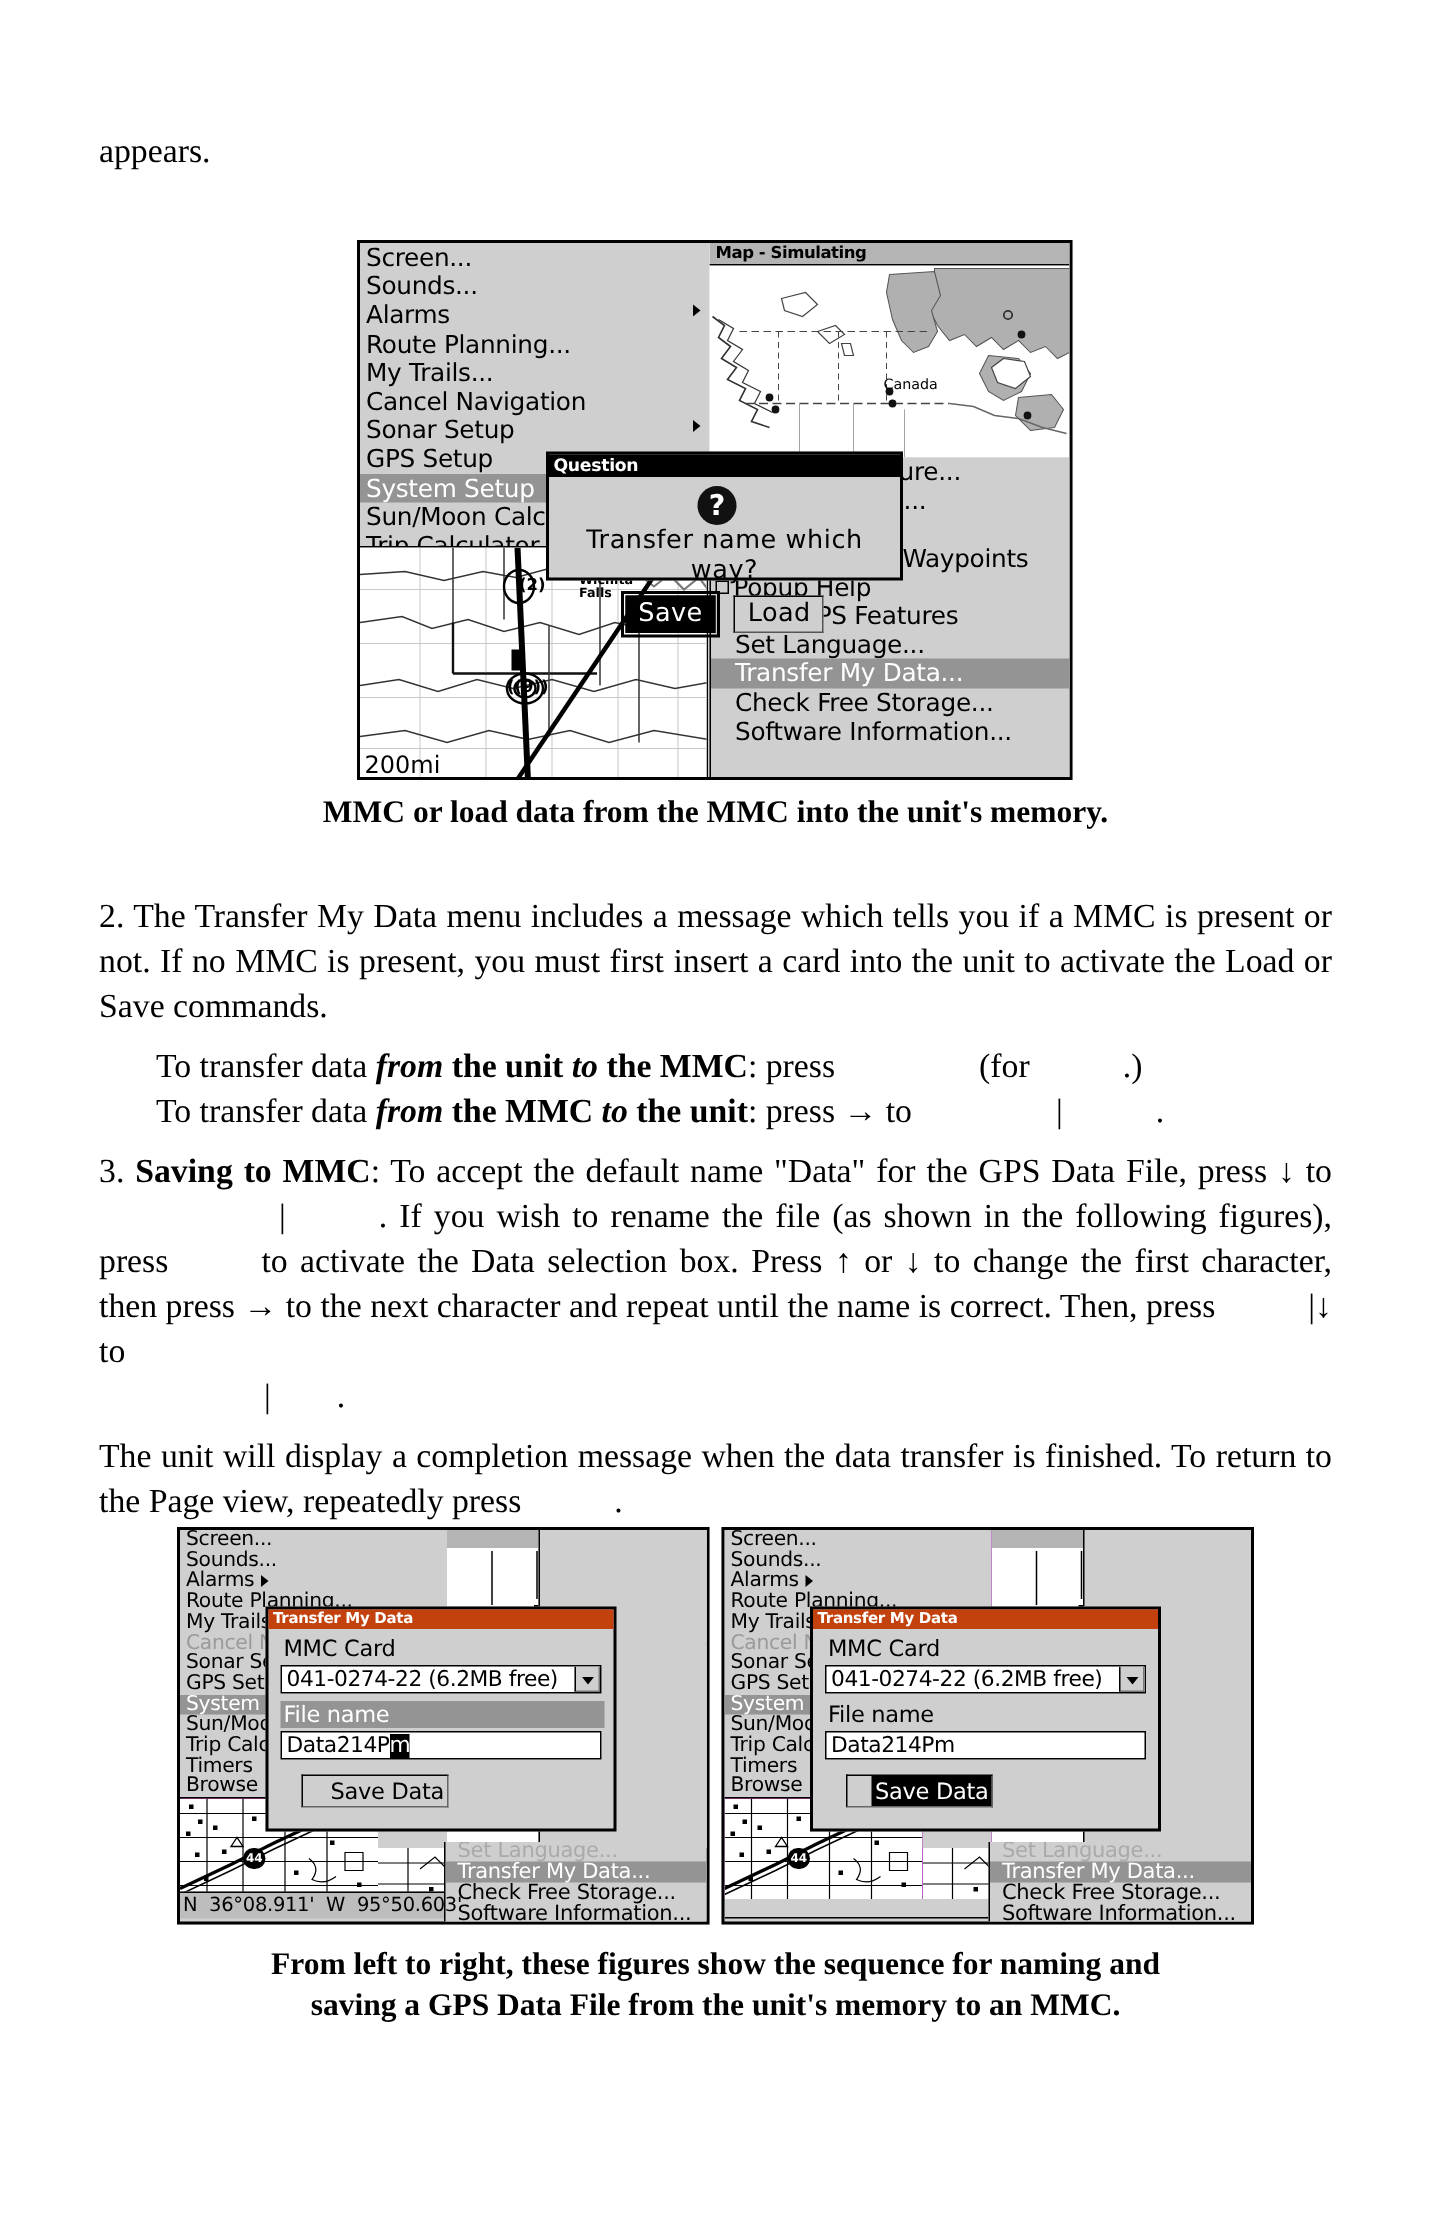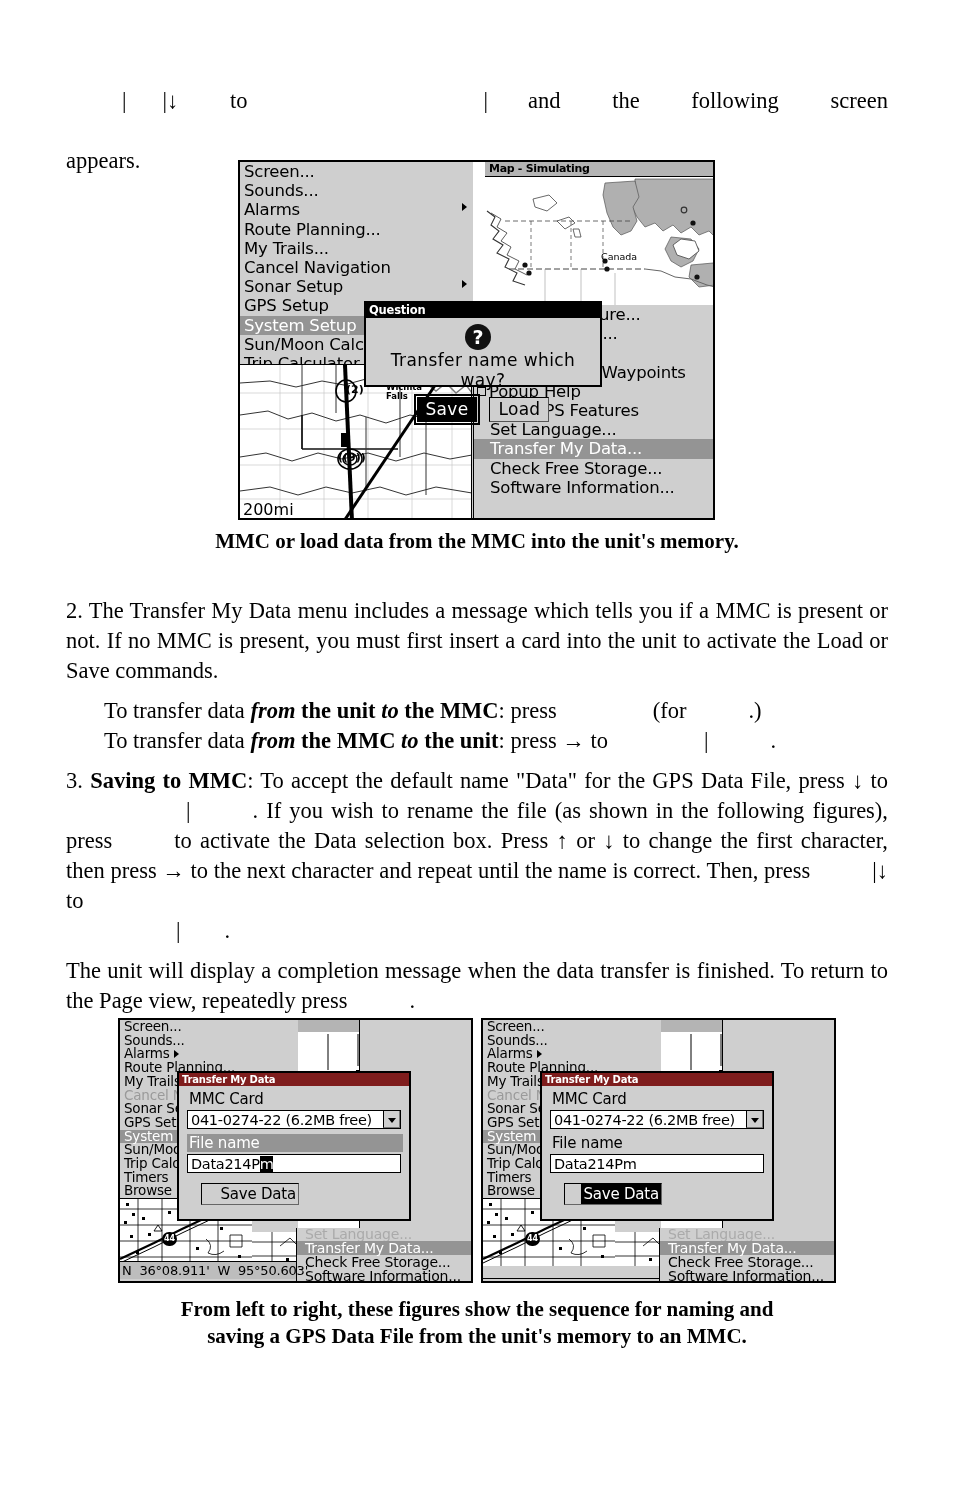--- a/index.html
+++ b/index.html
@@ -207,21 +207,21 @@
   #fig2 { position: absolute; left: 118px; top: 1018px; width: 355px; height: 265px; }
   #fig3 { position: absolute; left: 481px; top: 1018px; width: 355px; height: 265px; }
 
   .tmd-dialog {
     position: absolute;
     background: #cfcfcf;
     border: 2px solid #000;
     z-index: 40;
   }
   .tmd-title {
-    background: #7f1d1d;
+    background: #c2410c;
     color: #fff;
     font-size: 10px;
     font-weight: bold;
     line-height: 13px;
     padding-left: 3px;
     letter-spacing: -0.2px;
   }
   .tmd-label {
     font-size: 15px;
     line-height: 18px;
@@ -320,23 +320,20 @@
     text-align: center;
     font-family: "DejaVu Sans", sans-serif;
   }
 </style>
 </head>
 <body>
 
 <div class="page">
 
   <div class="content" style="top:86px;">
-    <div class="firstline">
-      <span style="display:inline-block;width:56px;"></span><span>|</span><span style="display:inline-block;width:36px;"></span><span>|↓ to</span><span style="display:inline-block;width:236px;"></span><span>|</span><span style="display:inline-block;width:40px;"></span><span>and  the  following  screen</span>
-    </div>
     <div class="para">appears.</div>
   </div>
 
   <div class="unit" id="fig1">
 
     <div class="menu-list" style="left:0;top:0;width:232px;height:202px;">
       <div class="mi"><span>Screen...</span></div>
       <div class="mi"><span>Sounds...</span></div>
       <div class="mi"><span>Alarms</span><span class="sub"></span></div>
       <div class="mi"><span>Route Planning...</span></div>
@@ -344,21 +341,21 @@
       <div class="mi"><span>Cancel Navigation</span></div>
       <div class="mi"><span>Sonar Setup</span><span class="sub"></span></div>
       <div class="mi"><span>GPS Setup</span></div>
       <div class="mi sel"><span>System Setup</span></div>
       <div class="mi" style="overflow:hidden;width:228px;"><span>Sun/Moon Calculations</span></div>
       <div class="mi" style="overflow:hidden;width:228px;"><span>Trip Calculator</span></div>
       <div class="mi"><span>Timers</span></div>
       <div class="mi"><span>Browse MMC Files...</span></div>
     </div>
 
-    <div class="mappanel" style="left:233px;top:0;width:240px;height:143px;padding-left:12px;">
+    <div class="mappanel" style="left:233px;top:0;width:240px;height:143px;">
       <div class="maptitle">Map - Simulating</div>
       <div class="mapcanvas">
         <svg width="240" height="128" viewBox="0 0 240 128" style="display:block;">
           <rect x="0" y="0" width="240" height="128" fill="#ffffff"></rect>
 
           <path d="M150 2 L240 2 L240 58 L232 62 L224 54 L214 58 L206 50 L196 56 L188 48 L178 54 L170 46 L160 50 L152 40 L146 28 L150 14 Z" fill="#b0b0b0" stroke="#555" stroke-width="0.7"></path>
           <path d="M120 6 L150 4 L154 20 L148 30 L152 44 L146 54 L136 58 L128 50 L122 36 L118 18 Z" fill="#b0b0b0" stroke="#555" stroke-width="0.7"></path>
           <path d="M186 60 L206 62 L214 72 L208 84 L196 90 L186 84 L180 72 Z" fill="#b0b0b0" stroke="#555" stroke-width="0.7"></path>
           <path d="M206 88 L228 86 L236 96 L230 108 L214 110 L204 100 Z" fill="#b0b0b0" stroke="#555" stroke-width="0.7"></path>
 

